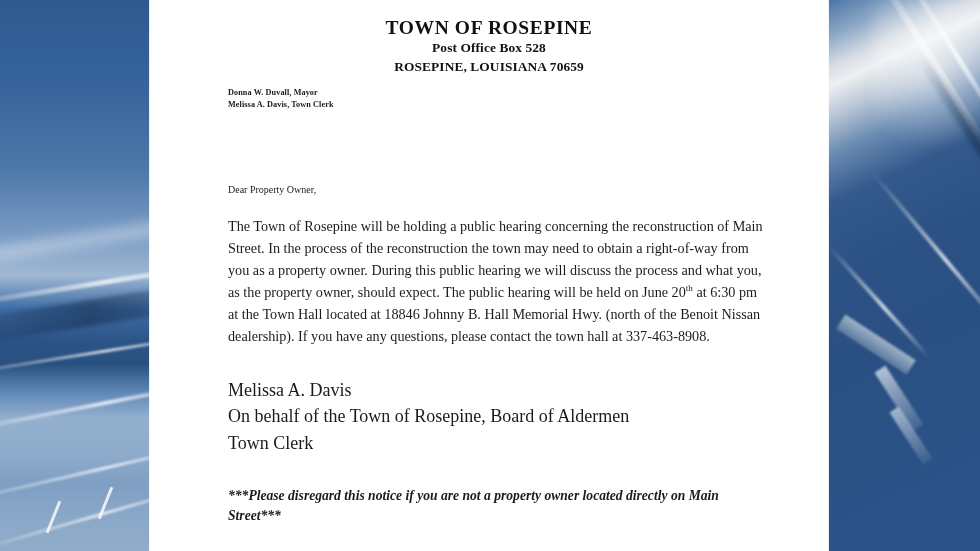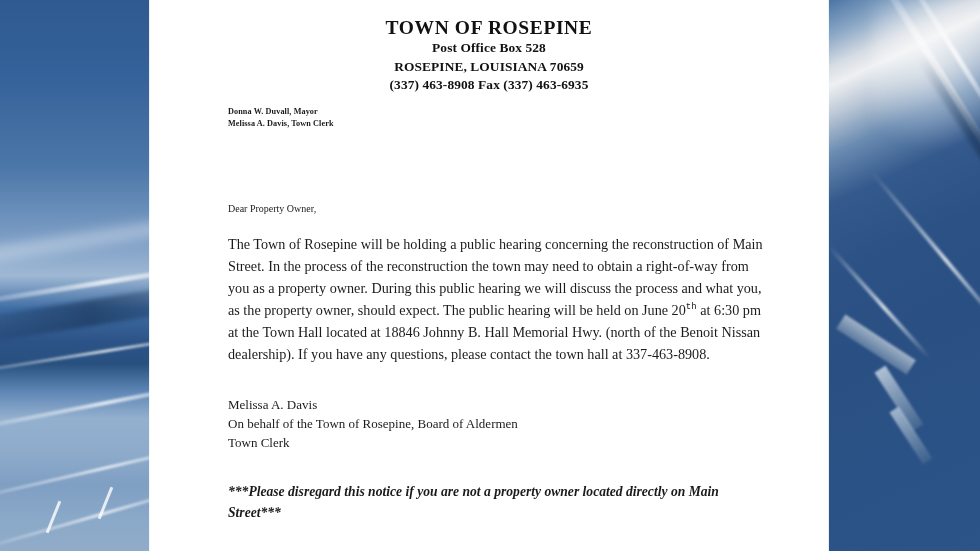--- a/index.html
+++ b/index.html
@@ -183,25 +183,24 @@
   #para-1 {
     margin-top: 17px;
     font-size: 14.2px;
     line-height: 1.55;
     text-align: left;
   }
   sup.ord {
     font-size: 0.64em;
     vertical-align: super;
     line-height: 0;
-    font-family: Liberation Mono, monospace;
   }
   #signature {
     margin-top: 30px;
-    font-size: 13px;
+    font-size: 18px;
     line-height: 1.47;
   }
   #disclaimer {
     margin-top: 30px;
     font-size: 13.6px;
     font-weight: bold;
     font-style: italic;
     line-height: 1.5;
   }
 </style>
@@ -234,21 +233,20 @@
     <div class="soft-band" id="r-bar-3"></div>
   </div>
 
   <div id="page">
     <div id="page-inner">
 
       <div id="letterhead">
         <div id="org-title">TOWN OF ROSEPINE</div>
         <div class="head-line">Post Office Box 528</div>
         <div class="head-line">ROSEPINE, LOUISIANA  70659</div>
-        <div class="head-line">(337) 463-8908   Fax (337) 463-6935</div>
       </div>
 
       <div id="officials">
         <div class="officials-col" id="officials-left">
           <div>Donna W. Duvall, Mayor</div>
           <div>Melissa A. Davis, Town Clerk</div>
         </div>
       </div>
 
       <div id="letter-body">

